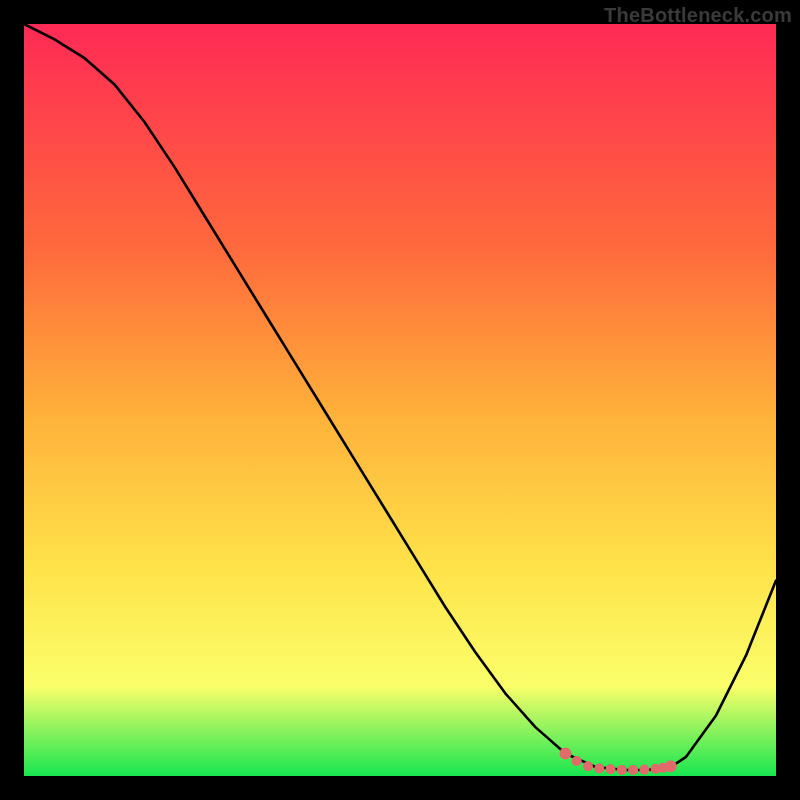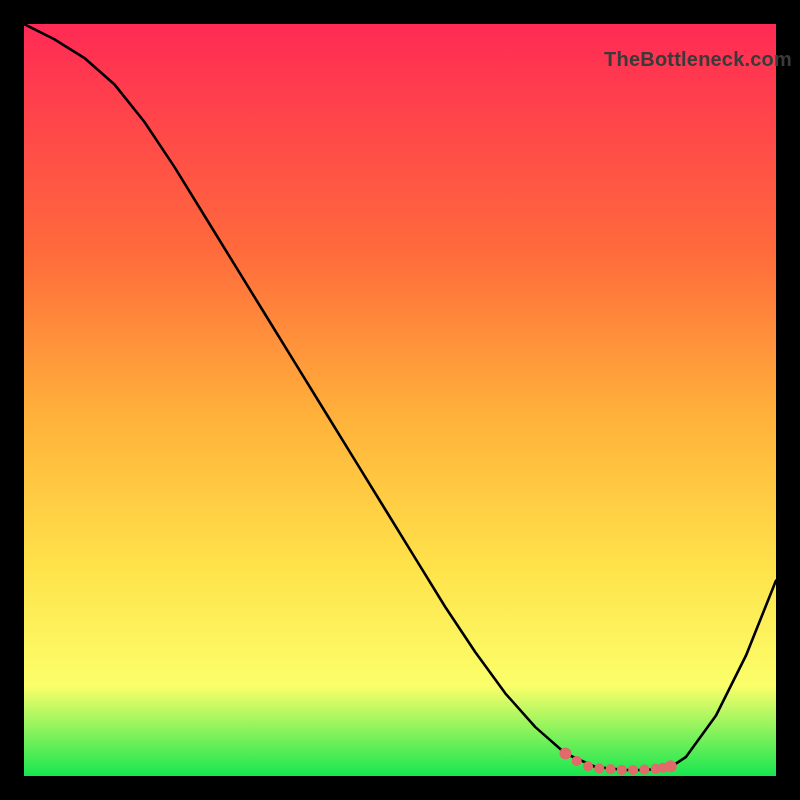--- a/index.html
+++ b/index.html
@@ -28,21 +28,20 @@
   }
   .watermark {
     position: absolute;
     top: 4px;
     right: 8px;
     color: #3a3a3a;
     font-weight: 600;
     font-size: 20px;
     letter-spacing: 0.2px;
     user-select: none;
-    margin-top: 44px;
   }
   svg { display: block; }
 </style>
 </head>
 <body>
 
 <div class="frame">
   <svg class="plot" viewBox="0 0 752 752">
     <defs>
       <linearGradient id="bg-grad" x1="0" y1="0" x2="0" y2="1">

